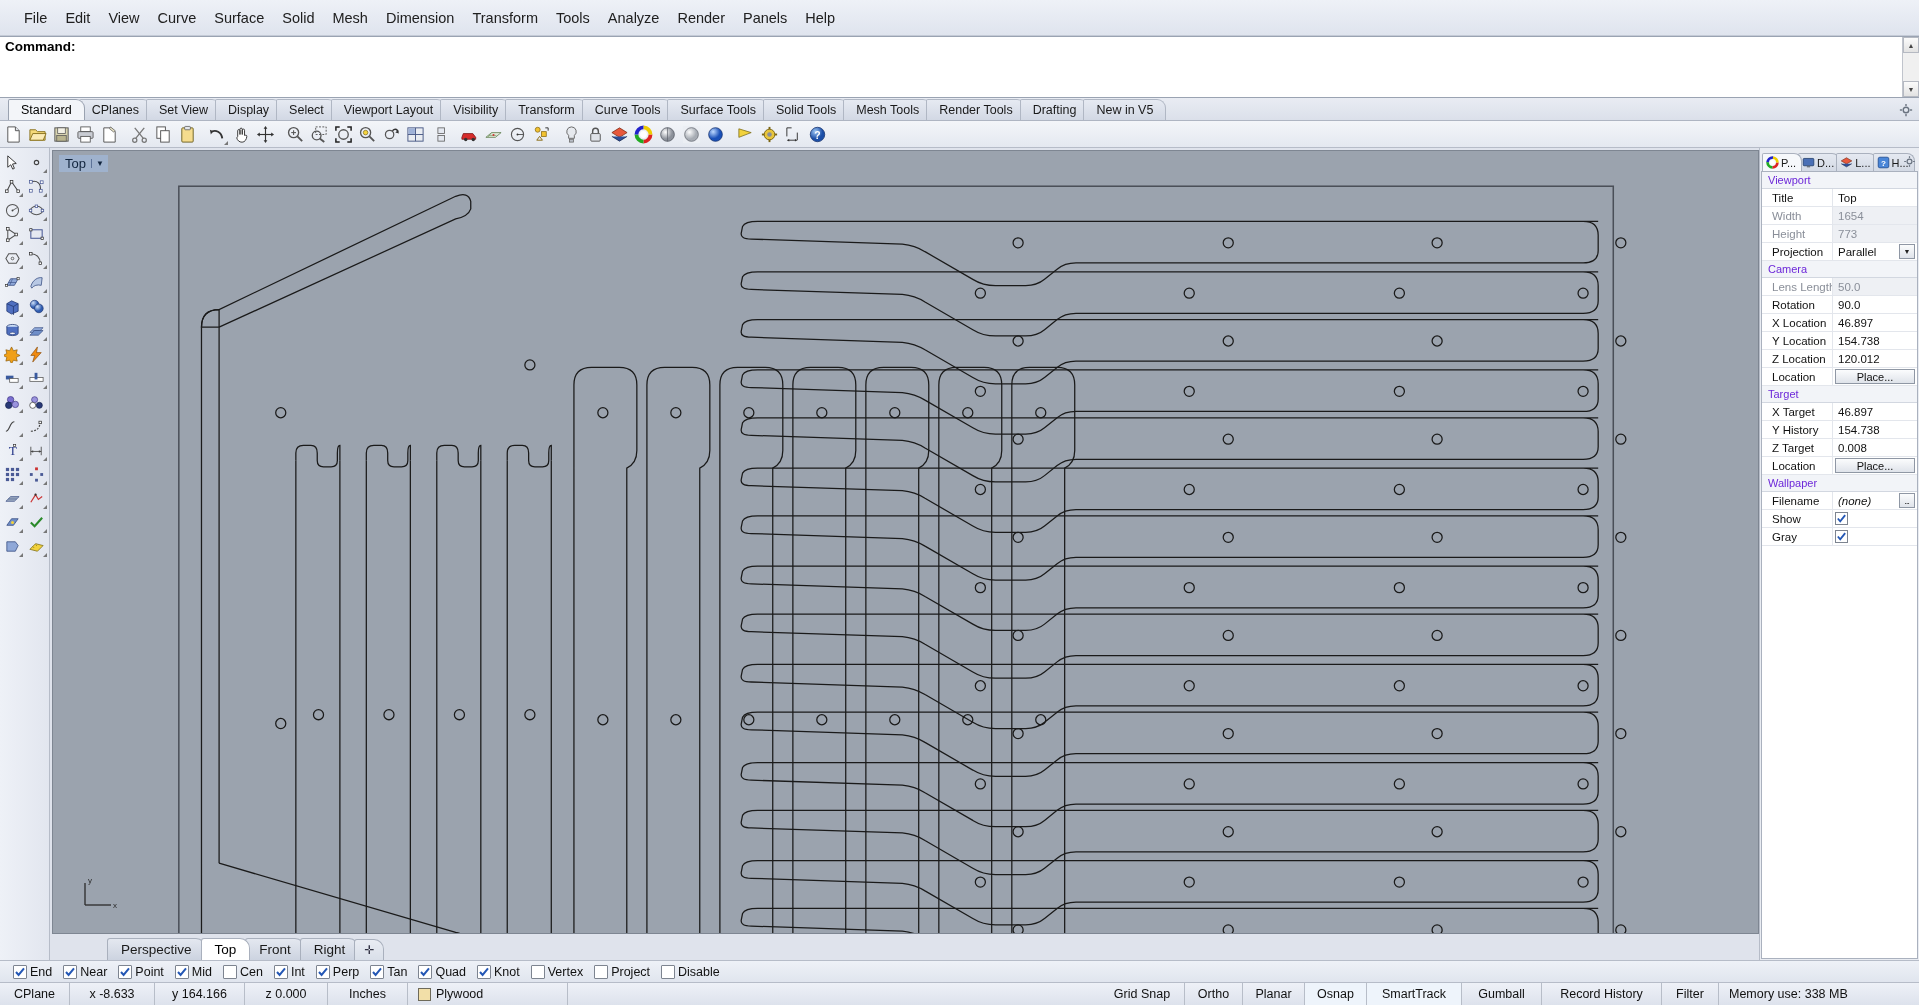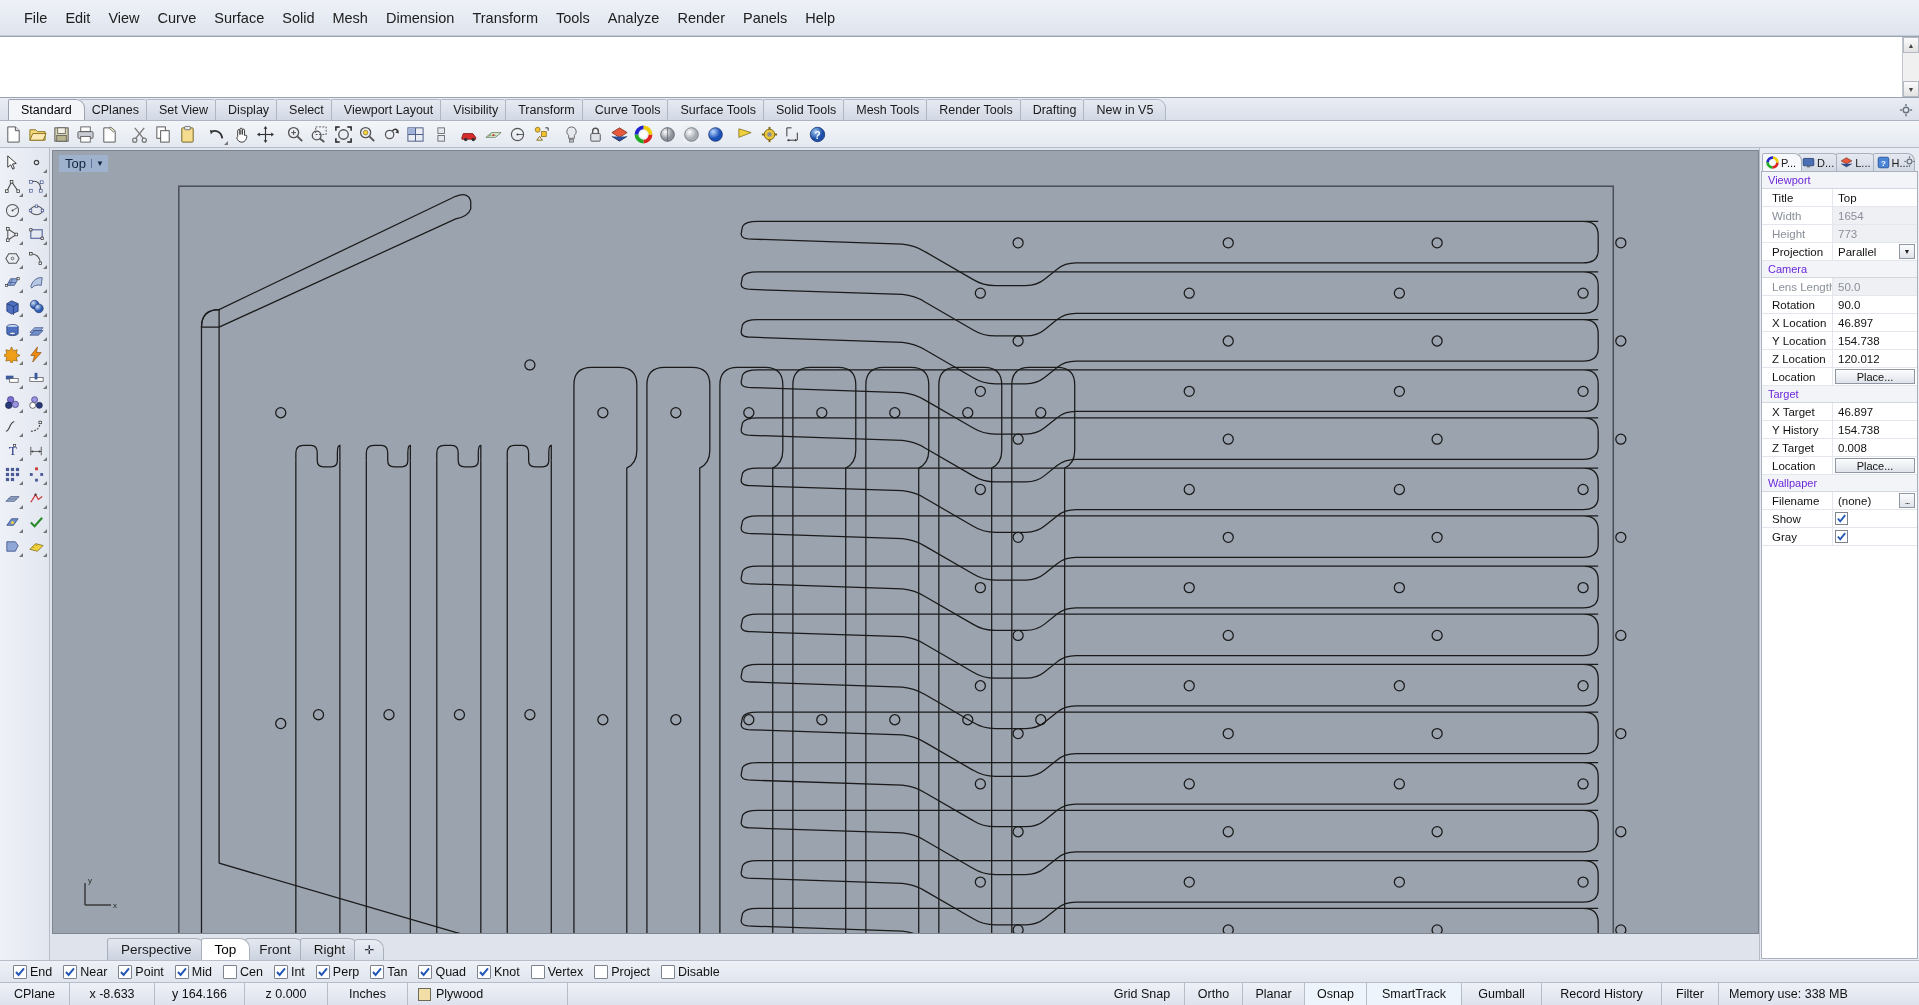--- a/index.html
+++ b/index.html
@@ -303,20 +303,21 @@
   <div class="menu-item">Dimension</div>
   <div class="menu-item">Transform</div>
   <div class="menu-item">Tools</div>
   <div class="menu-item">Analyze</div>
   <div class="menu-item">Render</div>
   <div class="menu-item">Panels</div>
   <div class="menu-item">Help</div>
 </div>
 
 <div id="cmdarea">
+  <div class="cmd-line cmd-prompt">Command:</div>
   <div id="cmd-scroll">
     <div class="sb-btn">▲</div>
     <div class="sb-btn">▼</div>
   </div>
 </div>
 
 <div id="tabstrip">
   <div class="tab active">Standard</div>
   <div class="tab">CPlanes</div>
   <div class="tab">Set View</div>
@@ -1220,21 +1221,21 @@
       <div class="prow">
         <div class="plabel">Location</div>
         <div class="pvalue" style="padding:0;">
           <span class="pbtn">Place...</span>
         </div>
       </div>
 
       <div class="grp-header">Wallpaper</div>
       <div class="prow">
         <div class="plabel">Filename</div>
-        <div class="pvalue" style="padding:0;">
+        <div class="pvalue" style="padding:0;font-style:italic;">
           <span style="flex:1 1 auto;padding-left:5px;">(none)</span>
           <span class="pdots">...</span>
         </div>
       </div>
       <div class="prow">
         <div class="plabel">Show</div>
         <div class="pvalue" style="padding:0;">
           <span class="pcheck">
             <svg viewBox="0 0 12 12">
                 <path d="M2 6l2.6 3L10 2.4" fill="none" stroke="#2457b5" stroke-width="2"></path>

